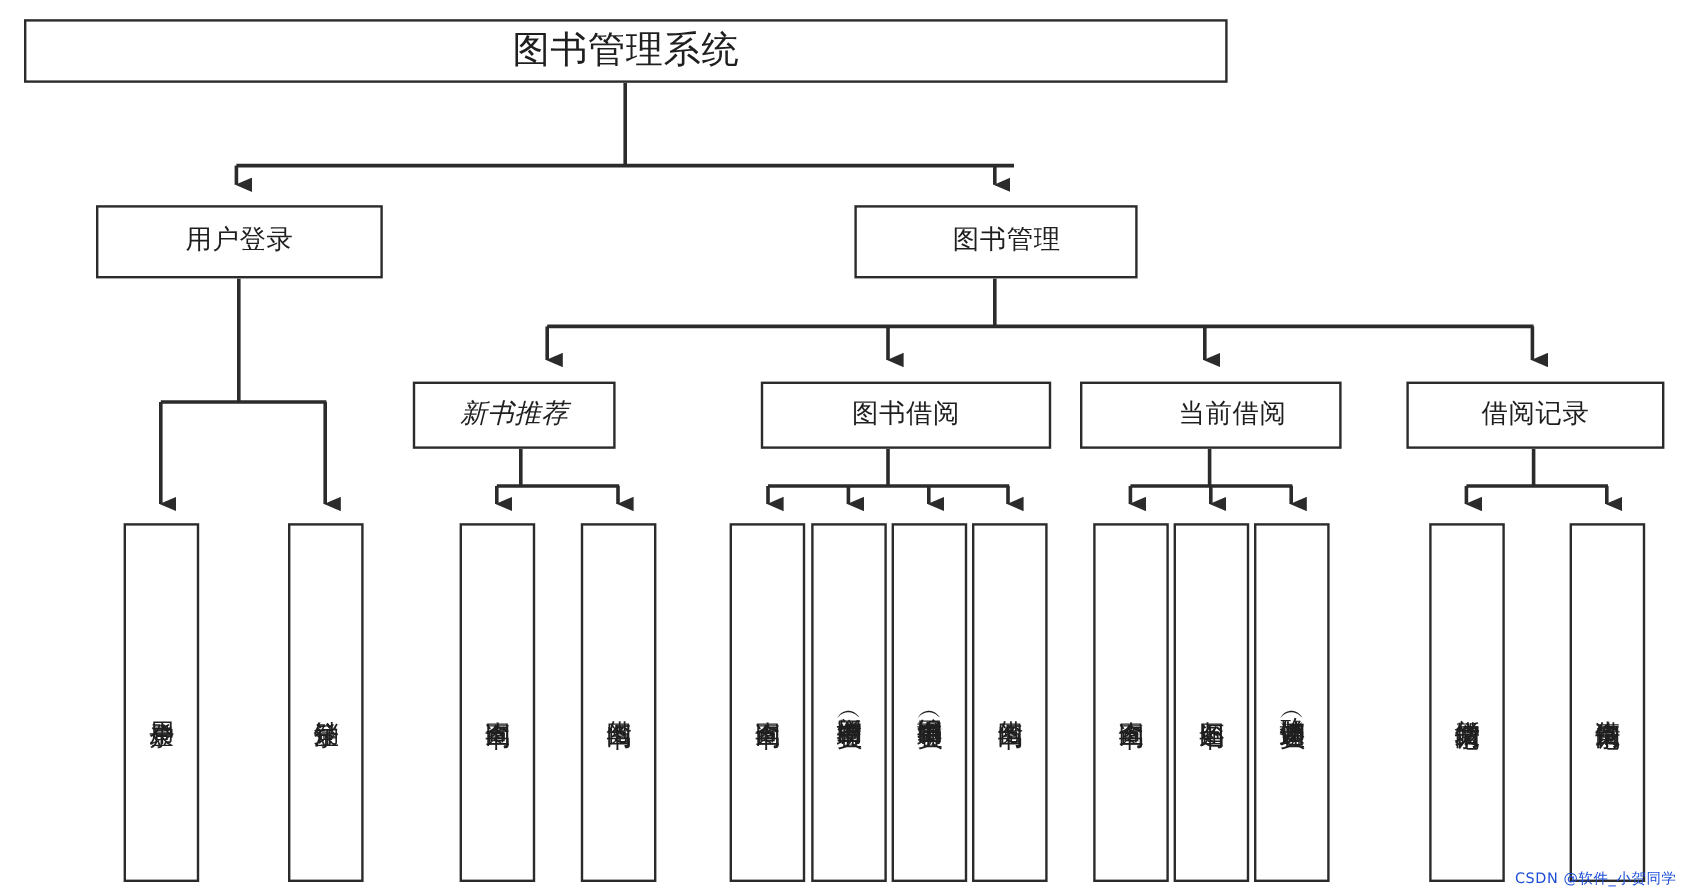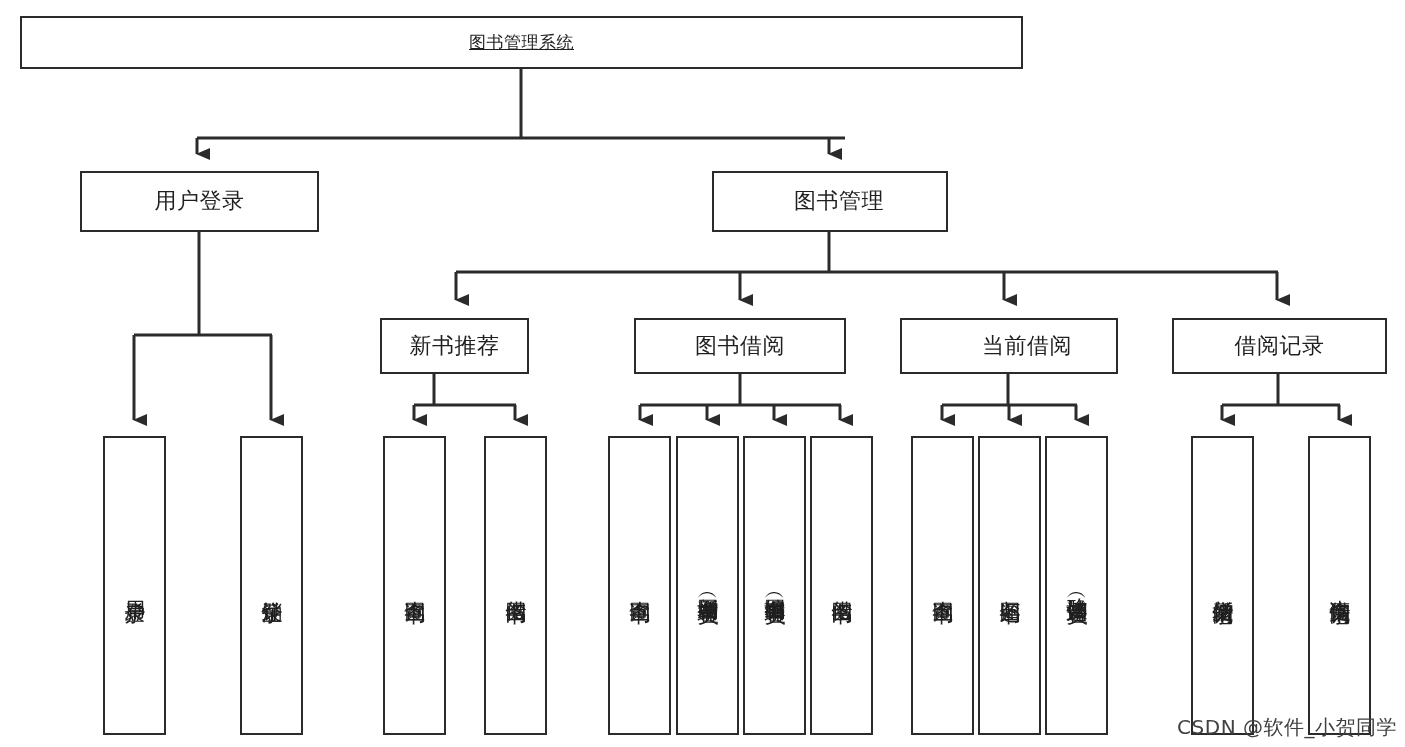--- a/index.html
+++ b/index.html
@@ -36,43 +36,42 @@
     color: #1f1f1f;
     z-index: 2;
   }
   .node-h {
     font-size: 22px;
     line-height: 1.1;
     letter-spacing: 0.5px;
     white-space: nowrap;
   }
   .node-root {
-    font-size: 17px;
-    text-decoration: underline;
+    font-size: 31px;
   }
   .node-v {
     font-size: 21px;
     writing-mode: vertical-rl;
     text-orientation: upright;
     line-height: 1.18;
     letter-spacing: 1px;
     padding: 4px 0;
     white-space: nowrap;
   }
   .node-v .vtext {
     writing-mode: vertical-rl;
     text-orientation: upright;
     display: block;
   }
   .watermark {
     position: absolute;
     right: 8px;
     bottom: 6px;
-    font-size: 20px;
-    color: #404040;
+    font-size: 12px;
+    color: #1d4ed8;
     white-space: nowrap;
     z-index: 5;
     letter-spacing: 0.5px;
   }
 </style>
 </head>
 <body>
 
 <div id="diagram">
 
@@ -131,24 +130,24 @@
     <span>图书管理系统</span>
   </div>
 
   <div class="node node-h" style="left:80px; top:171px; width:239px; height:61px;">
     <span>用户登录</span>
   </div>
   <div class="node node-h" style="left:712px; top:171px; width:236px; height:61px;padding-left:18px;">
     <span>图书管理</span>
   </div>
 
-  <div class="node node-h" style="left:380px; top:318px; width:149px; height:56px;">
+  <div class="node node-h" style="left:344px; top:318px; width:169px; height:56px;font-style:italic;">
     <span>新书推荐</span>
   </div>
-  <div class="node node-h" style="left:634px; top:318px; width:212px; height:56px;">
+  <div class="node node-h" style="left:634px; top:318px; width:242px; height:56px;">
     <span>图书借阅</span>
   </div>
   <div class="node node-h" style="left:900px; top:318px; width:218px; height:56px;padding-left:36px;">
     <span>当前借阅</span>
   </div>
   <div class="node node-h" style="left:1172px; top:318px; width:215px; height:56px;">
     <span>借阅记录</span>
   </div>
 
   <div class="node node-v" style="left:103px; top:436px; width:63px; height:299px;">

